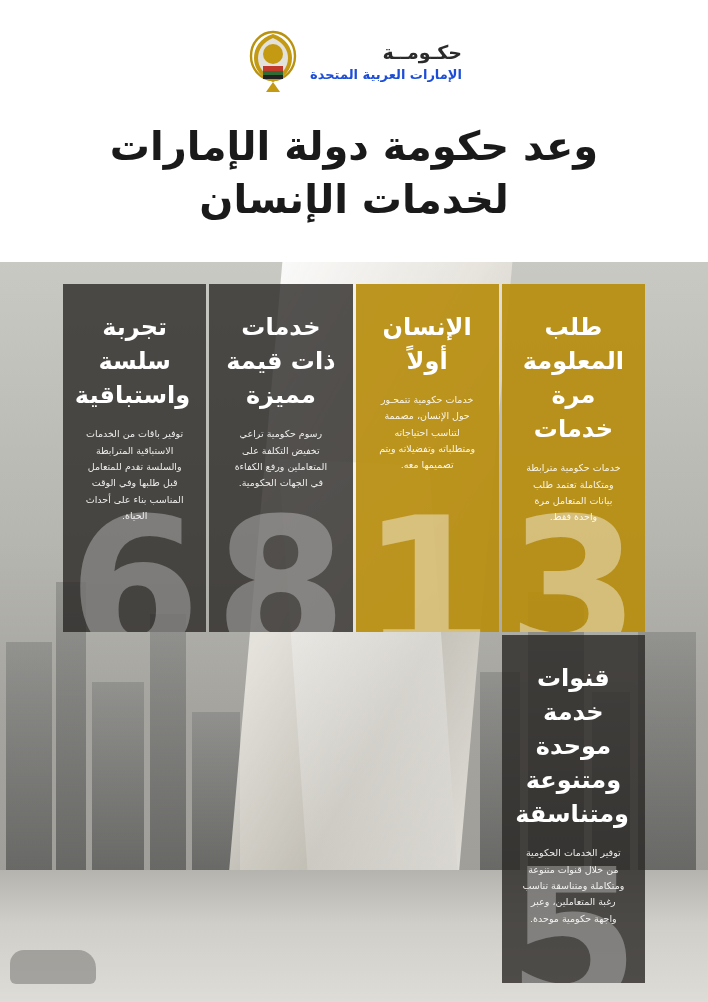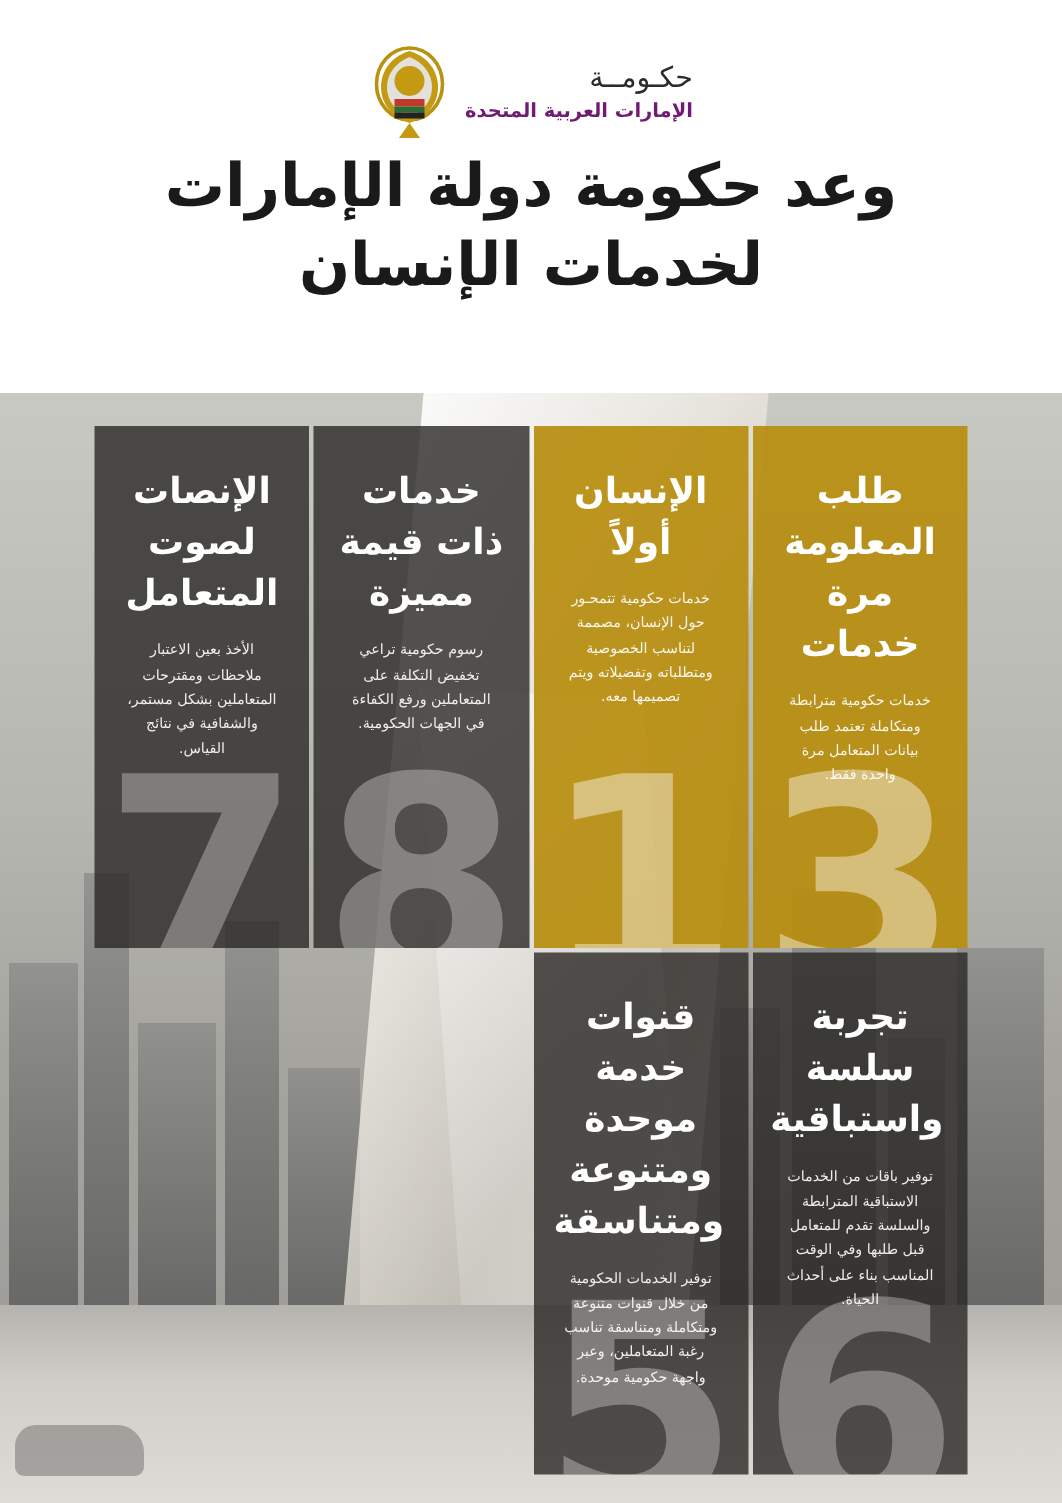--- a/index.html
+++ b/index.html
@@ -35,34 +35,35 @@
     position: relative;
   }
   .emblem svg { display: block; }
   .emblem-text {
     text-align: right;
     line-height: 1.25;
     color: #1c1c1c;
   }
   .emblem-text .l1 {
     font-size: 19px;
-    font-weight: normal;
+    font-weight: bold;
     letter-spacing: 1px;
     color: #2b2b2b;
   }
   .emblem-text .l2 {
     font-size: 13px;
     font-weight: bold;
-    color: #701a75;
+    color: #1d4ed8;
     margin-top: 2px;
     text-align: right;
   }
 
   .main-title {
     text-align: center;
+    margin-top: 22px;
     color: #1a1a1a;
     font-weight: bold;
     font-size: 40px;
     line-height: 1.32;
     letter-spacing: 1px;
     padding: 0 40px;
   }
   .main-title .ln { display: block; white-space: nowrap; }
 
   
@@ -221,35 +222,30 @@
 
   <div class="card gold">
     <div class="title">طلب المعلومة مرة خدمات</div>
     <div class="desc">خدمات حكومية مترابطة ومتكاملة تعتمد طلب بيانات المتعامل مرة واحدة فقط.</div>
     <div class="num">3</div>
   </div>
 
 
   <div class="card gold">
     <div class="title">الإنسان أولاً</div>
-    <div class="desc">خدمات حكومية تتمحـور حول الإنسان، مصممة لتناسب الخصوصية ومتطلباته وتفضيلاته ويتم تصميمها معه.</div>
+    <div class="desc">خدمات حكومية تتمحـور حول الإنسان، مصممة لتناسب احتياجاته ومتطلباته وتفضيلاته ويتم تصميمها معه.</div>
     <div class="num">1</div>
   </div>
 
   <div class="card dark">
     <div class="title">خدمات ذات قيمة مميزة</div>
     <div class="desc">رسوم حكومية تراعي تخفيض التكلفة على المتعاملين ورفع الكفاءة في الجهات الحكومية.</div>
     <div class="num">8</div>
   </div>
 
-  <div class="card dark">
-    <div class="title">الإنصات لصوت المتعامل</div>
-    <div class="desc">الأخذ بعين الاعتبار ملاحظات ومقترحات المتعاملين بشكل مستمر، والشفافية في نتائج القياس.</div>
-    <div class="num">7</div>
-  </div>
 
   <div class="card dark">
     <div class="title">تجربة سلسة واستباقية</div>
     <div class="desc">توفير باقات من الخدمات الاستباقية المترابطة والسلسة تقدم للمتعامل قبل طلبها وفي الوقت المناسب بناء على أحداث الحياة.</div>
     <div class="num">6</div>
   </div>
 
   <div class="card dark">
     <div class="title">قنوات خدمة موحدة ومتنوعة ومتناسقة</div>
     <div class="desc">توفير الخدمات الحكومية من خلال قنوات متنوعة ومتكاملة ومتناسقة تناسب رغبة المتعاملين، وعبر واجهة حكومية موحدة.</div>

